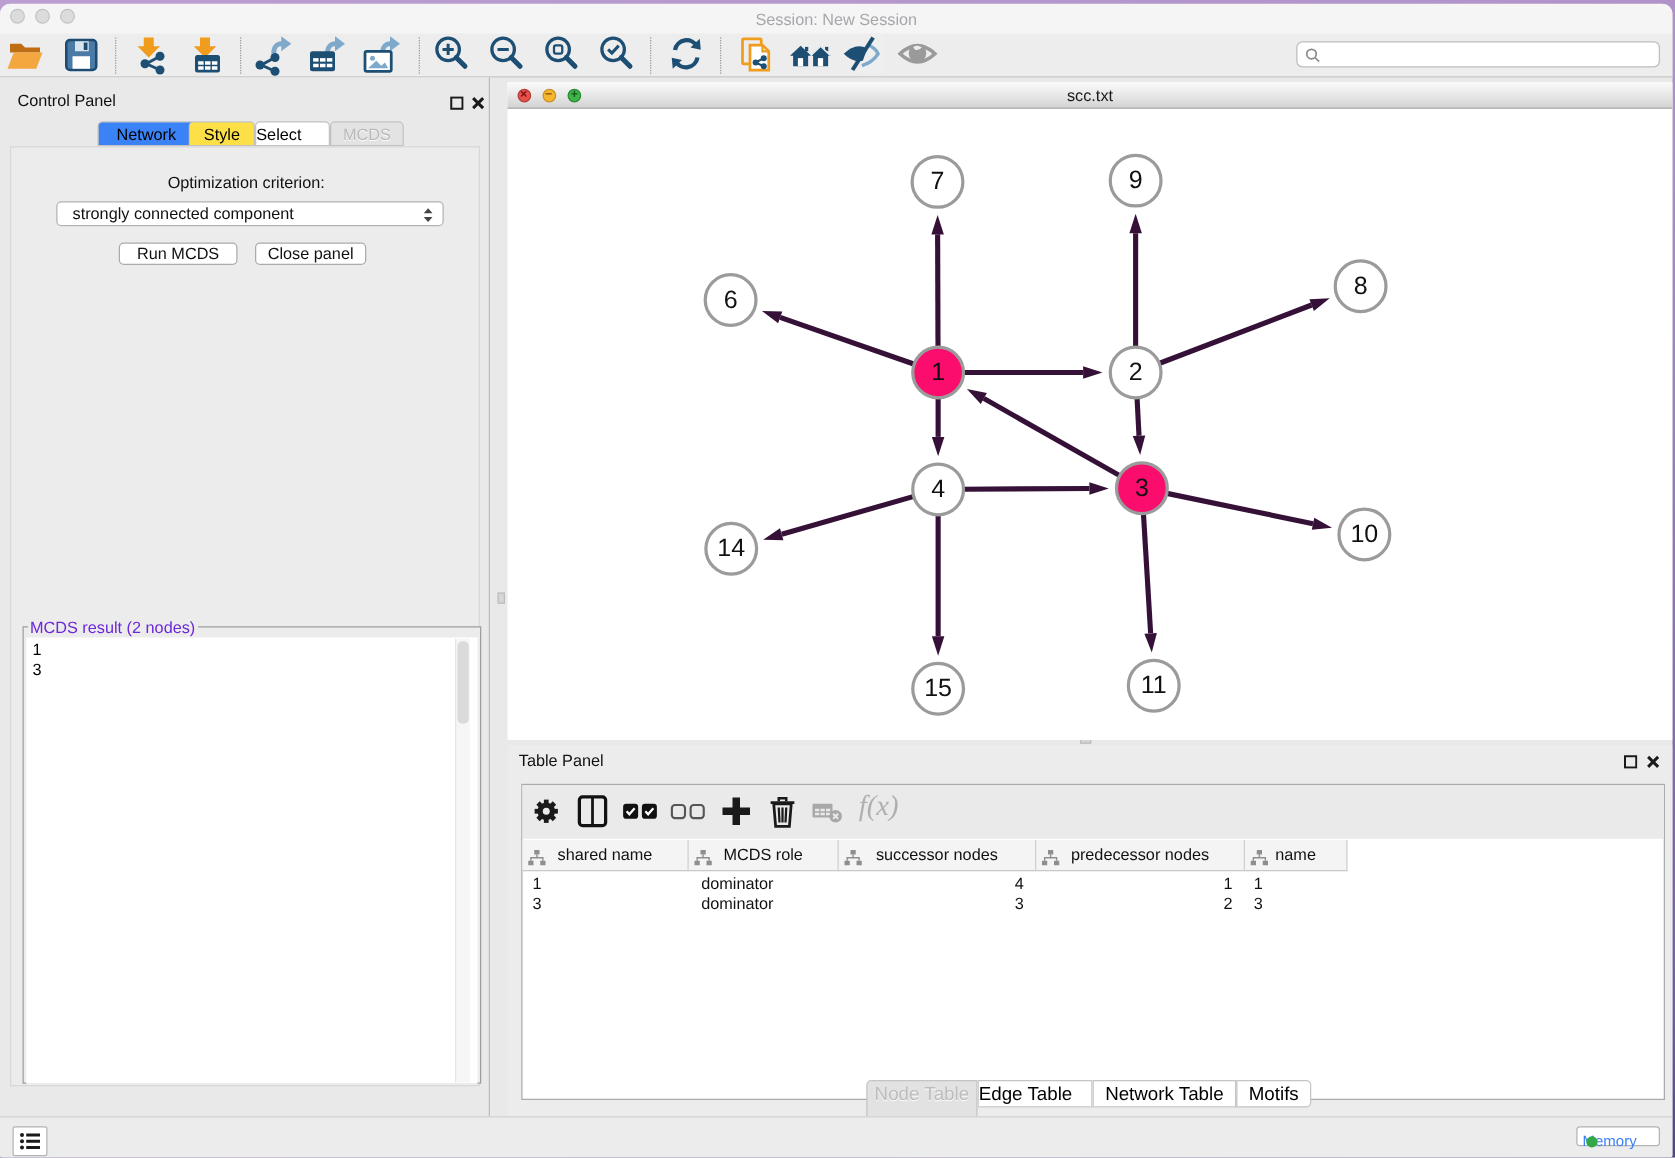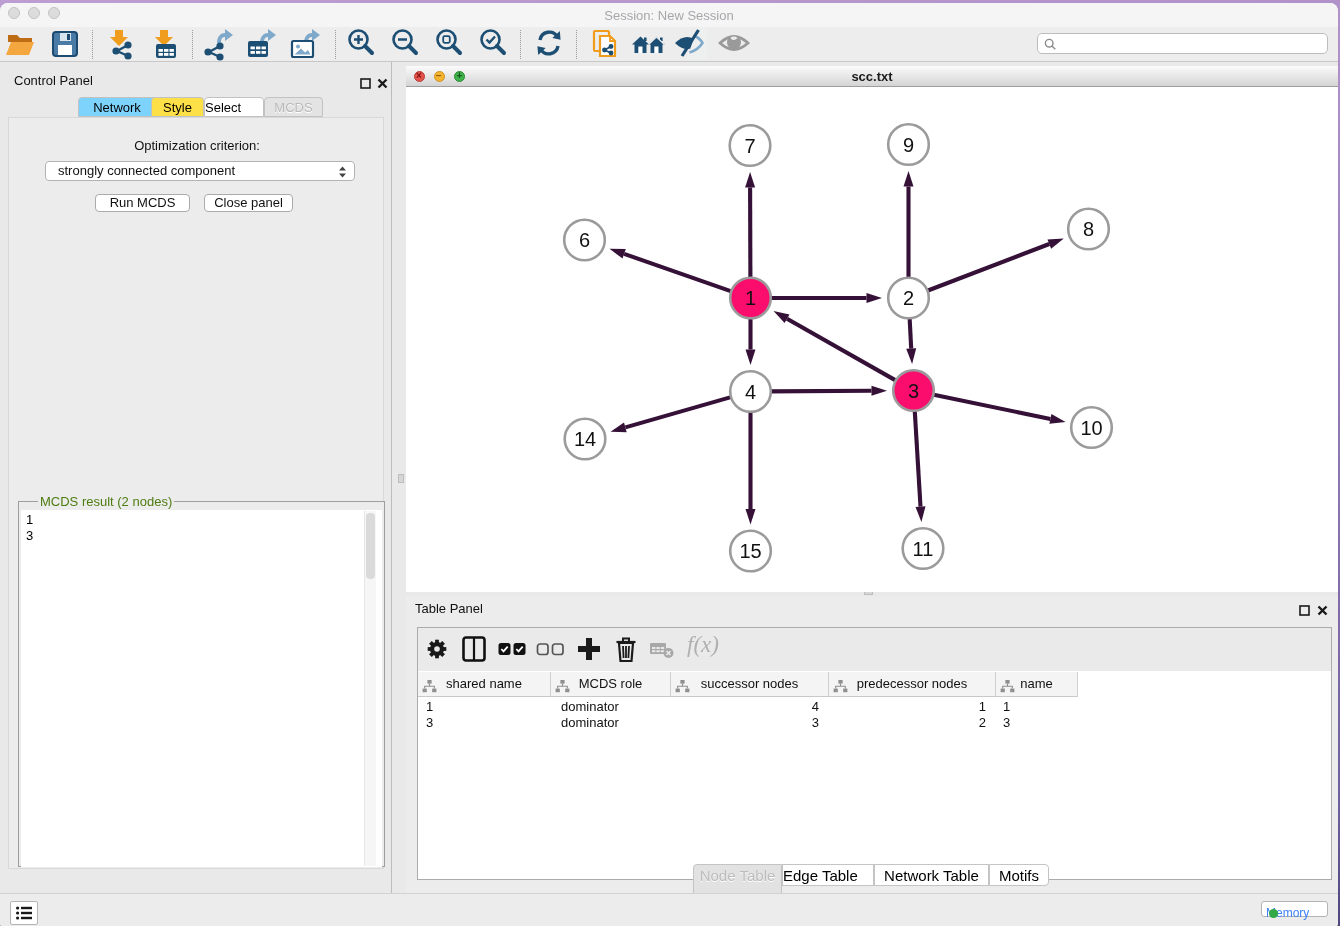--- a/index.html
+++ b/index.html
@@ -148,44 +148,44 @@
       </div>
     </div>
     <div class="abs" style="left:0;top:59px;width:392px;height:831px;background:#e9e9e9;border-right:1px solid #bdbdbd">
       <div class="abs" style="left:14px;top:11px;font-size:13px;color:#111">Control Panel</div>
       <div class="abs" style="left:360px;top:13px"><svg width="11" height="11" viewBox="0 0 11 11">
           <rect x="1" y="1" width="9" height="9" fill="none" stroke="#1a1a1a" stroke-width="1.6"></rect>
         </svg></div>
       <div class="abs" style="left:377px;top:13px"><svg width="11" height="11" viewBox="0 0 11 11">
           <path d="M1.5 1.5 L9.5 9.5 M9.5 1.5 L1.5 9.5" stroke="#1a1a1a" stroke-width="2.4"></path>
         </svg></div>
-      <div class="abs" style="left:78px;top:35px;width:78px;height:20px;background:#7dd3fc;border:1px solid #c2c2c2;border-radius:4px 4px 0 0;font-size:13px;text-align:center;line-height:19px;color:#000">Network</div>
+      <div class="abs" style="left:78px;top:35px;width:78px;height:20px;background:#3b82f6;border:1px solid #c2c2c2;border-radius:4px 4px 0 0;font-size:13px;text-align:center;line-height:19px;color:#000">Network</div>
       <div class="abs" style="left:151px;top:35px;width:53px;height:20px;background:#fde047;border:1px solid #c2c2c2;border-radius:4px 4px 0 0;font-size:13px;text-align:center;line-height:19px;color:#000">Style</div>
       <div class="abs" style="left:204px;top:35px;width:60px;height:20px;background:#fff;border:1px solid #c2c2c2;border-radius:4px 4px 0 0;font-size:13px;line-height:19px;color:#000">Select</div>
       <div class="abs" style="left:264px;top:35px;width:59px;height:20px;background:#e3e3e3;border:1px solid #c2c2c2;border-radius:4px 4px 0 0;font-size:13px;text-align:center;line-height:19px;color:#b9b9b9;text-shadow:0 1px 0 #fff">MCDS</div>
       <div class="abs" style="left:8px;top:55px;width:376px;height:752px;background:#ececec;border:1px solid #d8d8d8">
         <div class="abs" style="left:0;top:20px;width:376px;text-align:center;font-size:13px;color:#111">Optimization criterion:</div>
         <div class="abs" style="left:36px;top:43px;width:310px;height:20px;background:#fff;border:1px solid #b3b3b3;border-radius:4px;font-size:13px;line-height:18px;padding-left:12px;color:#111">strongly connected component<svg width="9" height="12" viewBox="0 0 9 12" style="position:absolute;right:7px;top:3.5px">
             <path d="M1 4.5 L4.5 0.5 L8 4.5 Z M1 7.5 L4.5 11.5 L8 7.5 Z" fill="#444"></path>
           </svg></div>
         <div class="abs" style="left:86px;top:76px;width:95px;height:18px;background:#fff;border:1px solid #ababab;border-radius:4px;font-size:13px;text-align:center;line-height:16px;color:#111">Run MCDS</div>
         <div class="abs" style="left:195px;top:76px;width:89px;height:18px;background:#fff;border:1px solid #ababab;border-radius:4px;font-size:13px;text-align:center;line-height:16px;color:#111">Close panel</div>
         <fieldset class="abs" style="left:9px;top:376px;width:367px;height:373px;border:1px solid #9e9e9e;background:#ececec">
-          <legend style="font-size:13px;color:#4d7c0f;margin-left:19px;padding:0 2px">MCDS result (2 nodes)</legend>
+          <legend style="font-size:13px;color:#6d28d9;margin-left:3px;padding:0 2px">MCDS result (2 nodes)</legend>
           <div class="abs" style="left:2px;top:1px;width:361px;height:357px;background:#fff;font-size:13px;padding:2px 0 0 5px;line-height:16px">1<br>3</div>
           <div class="abs" style="left:345px;top:2px;width:12px;height:355px;background:#f6f6f6;border-left:1px solid #e6e6e6"></div>
           <div class="abs" style="left:346.5px;top:4px;width:9px;height:66px;background:#dadada;border-radius:4px"></div>
         </fieldset>
       </div>
     </div>
     <div class="abs" style="left:398px;top:471px;width:6px;height:9px;background:#d6d6d6;border:1px solid #bdbdbd"></div>
     <div class="abs" style="left:864px;top:586px;width:9px;height:6px;background:#d6d6d6;border:1px solid #bdbdbd"></div>
     <div class="abs" style="left:406px;top:63px;width:932px;height:526px;background:#fff">
       <div class="abs" style="left:0;top:0;width:932px;height:21px;background:linear-gradient(#fbfbfb,#d4d4d4);border-bottom:1px solid #9e9e9e">
-        <div style="text-align:center;font-size:13px;font-weight:bold;color:#1a1a1a;padding-top:3px">scc.txt</div>
+        <div style="text-align:center;font-size:13px;font-weight:normal;color:#1a1a1a;padding-top:3px">scc.txt</div>
         <div style="position:absolute;left:7.5px;top:5px;width:11px;height:11px;border-radius:50%;background:#e5524c;border:1px solid #b53c38;box-sizing:border-box;color:#7c120e;font-size:10px;line-height:8.5px;text-align:center;font-weight:bold">×</div>
         <div style="position:absolute;left:27.5px;top:5px;width:11px;height:11px;border-radius:50%;background:#f6b52f;border:1px solid #cf9022;box-sizing:border-box;color:#89590a;font-size:10px;line-height:8.5px;text-align:center;font-weight:bold">−</div>
         <div style="position:absolute;left:48.0px;top:5px;width:11px;height:11px;border-radius:50%;background:#3fb24a;border:1px solid #2a8a33;box-sizing:border-box;color:#14591c;font-size:10px;line-height:8.5px;text-align:center;font-weight:bold">+</div>
       </div>
       <svg width="933" height="505" viewBox="406 87 933 505" style="position:absolute;left:0;top:21px">
         <line x1="750.4" y1="278.5" x2="750.1" y2="187.5" stroke="#351138" stroke-width="4.1"></line>
         <polygon points="750.1,172.0 755.1,187.5 745.1,187.5" fill="#351138"></polygon>
         <line x1="732.1" y1="291.6" x2="624.1" y2="253.9" stroke="#351138" stroke-width="4.1"></line>
         <polygon points="609.5,248.7 625.8,249.1 622.5,258.6" fill="#351138"></polygon>
         <line x1="770.0" y1="298.0" x2="866.5" y2="298.0" stroke="#351138" stroke-width="4.1"></line>

